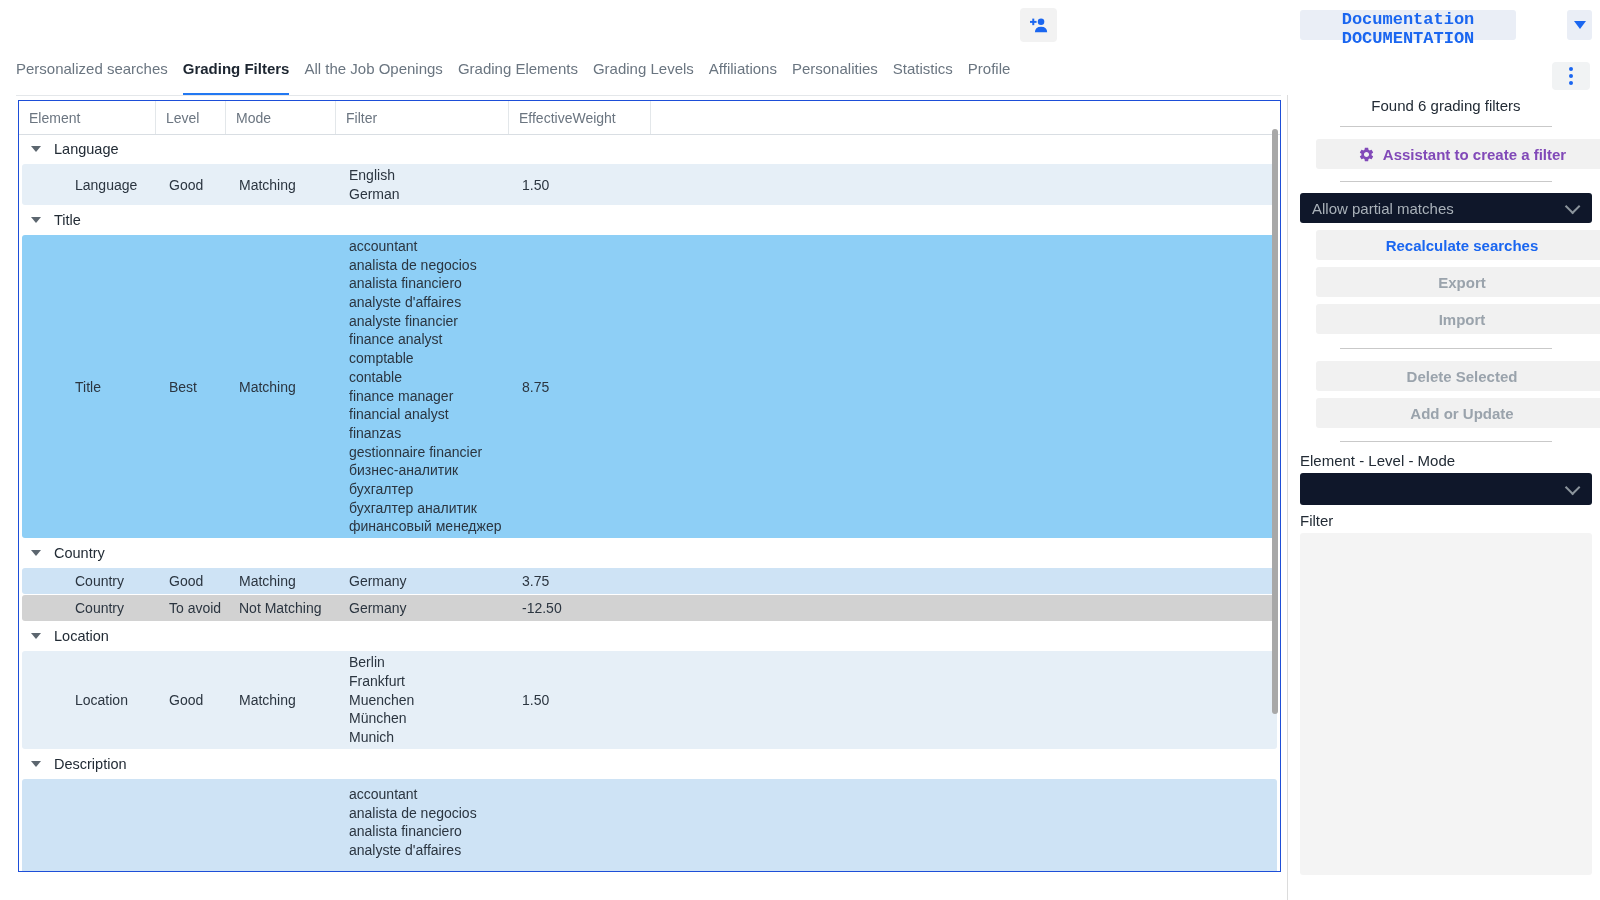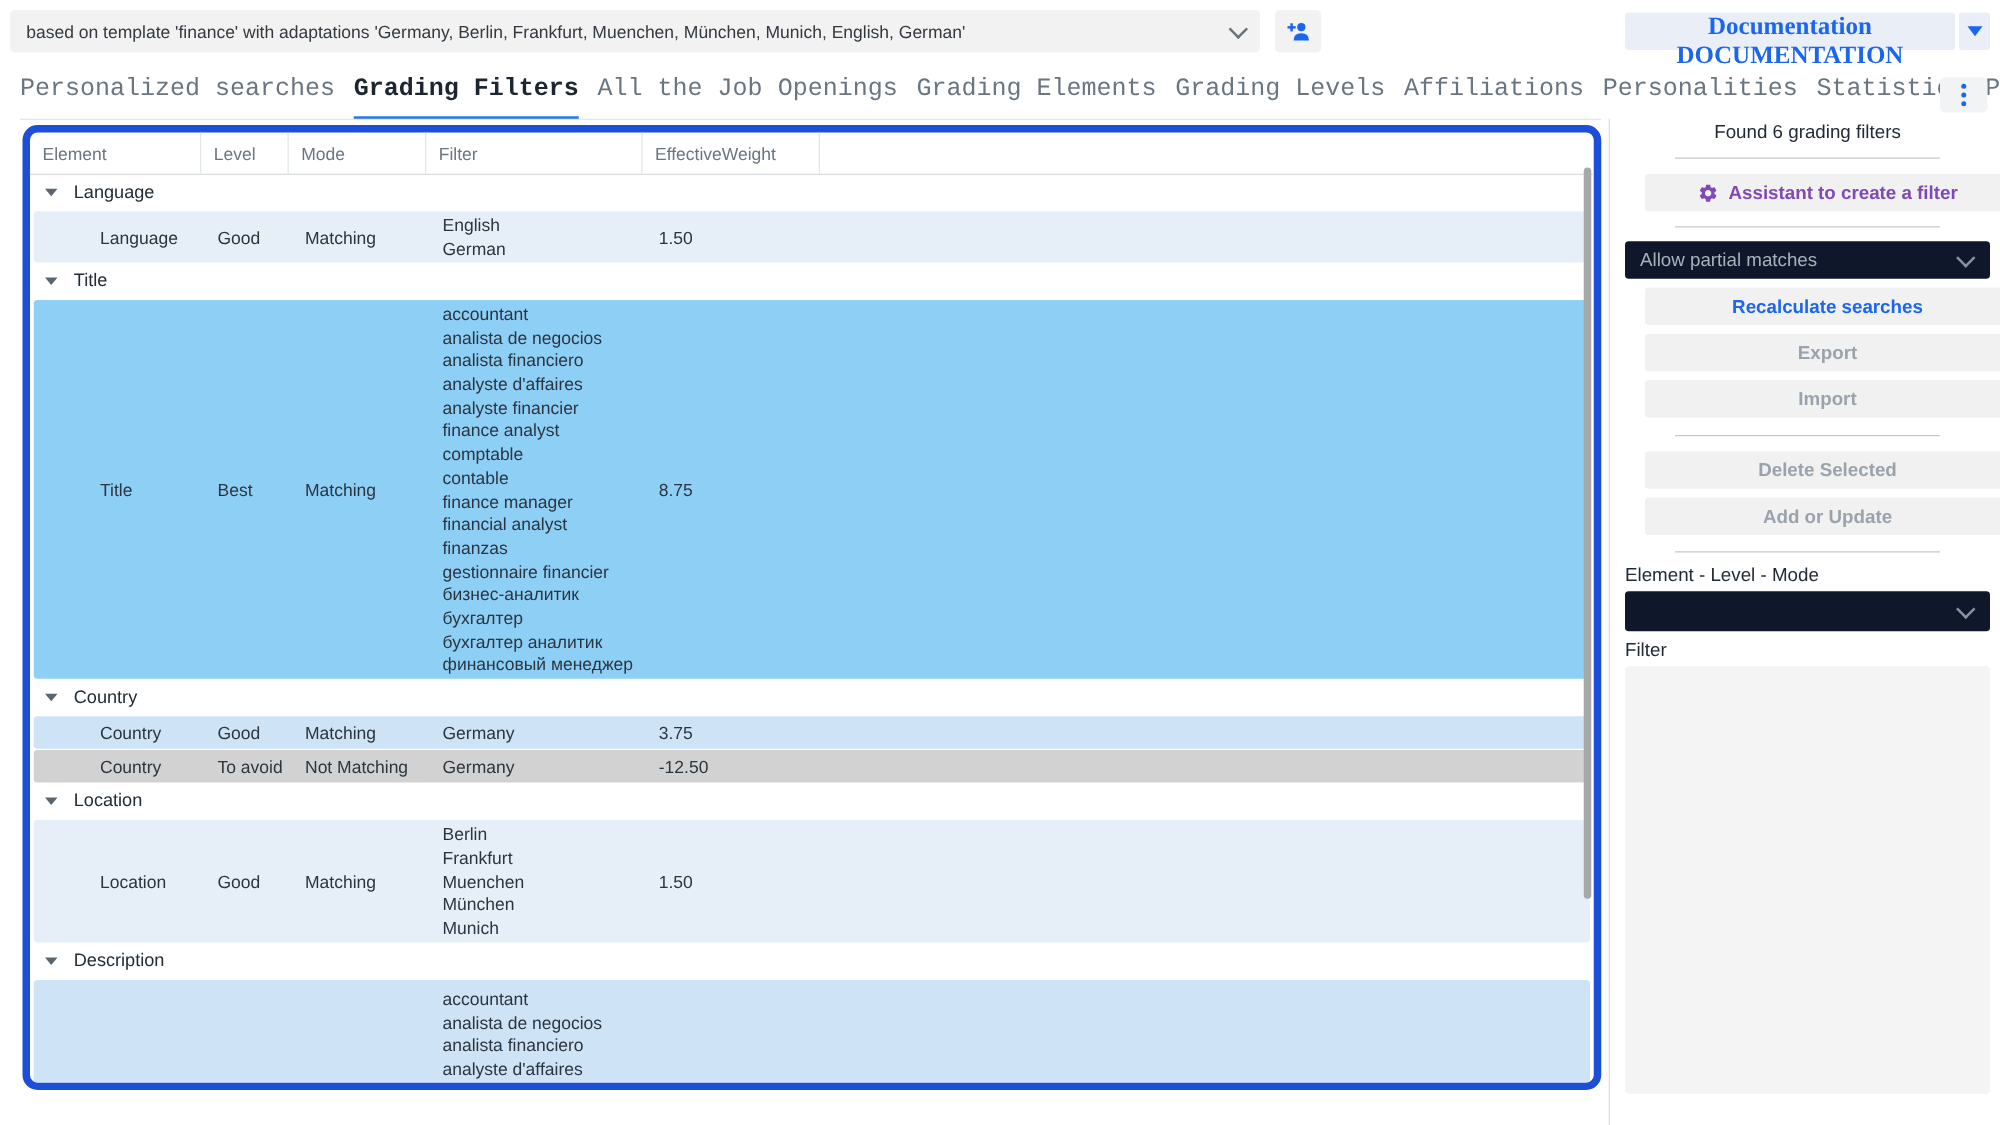--- a/index.html
+++ b/index.html
@@ -10,35 +10,35 @@
 
   
   .template-select { left:8px; top:8px; width:1000px; height:34px; background:#f2f2f2;
     border-radius:4px; display:flex; align-items:center; padding:0 40px 0 13px;
     font-size:14px; color:#33393f; cursor:pointer; }
   .template-select .chev { position:absolute; right:14px; }
   .icon-chevron { width:11px; height:11px; border-right:2px solid #6b7278; border-bottom:2px solid #6b7278;
     transform:rotate(45deg) translateY(-3px); display:inline-block; }
   .add-person-btn { left:1020px; top:8px; width:37px; height:34px; background:#f2f2f2; border:none;
     border-radius:4px; display:flex; align-items:center; justify-content:center; cursor:pointer; }
-  .doc-btn { left:1300px; top:10px; width:264px; height:30px; background:#eaeef6; border:none; border-radius:3px;
-    font-family:Liberation Serif, serif; font-size:20px; font-weight:bold; color:#1a66f0; cursor:pointer; }
+  .doc-btn { left:1300px; top:10px; width:216px; height:30px; background:#eaeef6; border:none; border-radius:3px;
+    font-family:Liberation Mono, monospace; font-size:17px; font-weight:bold; color:#1a66f0; cursor:pointer; }
   .doc-arrow-btn { left:1567px; top:10px; width:25px; height:30px; background:#eaeef6; border:none; border-radius:3px;
     display:flex; align-items:center; justify-content:center; cursor:pointer; }
   .tri-down-blue { width:0; height:0; border-left:6px solid transparent; border-right:6px solid transparent;
     border-top:8px solid #1a66f0; }
 
   
   .tabs { left:16px; top:60px; height:36px; display:flex; gap:15px; }
-  .tab { font-size:20px; color:#6a7580; padding-bottom:9px; white-space:nowrap; cursor:pointer;font-family:Liberation Mono, monospace; }
+  .tab { font-size:15px; color:#6a7580; padding-bottom:9px; white-space:nowrap; cursor:pointer; }
   .tab.active { color:#1c2530; font-weight:bold; border-bottom:3px solid #2278f2; }
   .tabs-baseline { left:16px; top:95px; width:1265px; height:1px; background:#e4e7ea; }
 
   
-  .gtable { left:18px; top:100px; width:1263px; height:772px; border:6px solid #1d4ed8; border-radius:12px;
+  .gtable { left:18px; top:100px; width:1263px; height:772px; border:1px solid #1d4ed8; border-radius:0;
     background:#fff; overflow:hidden; }
   .thead { display:grid; grid-template-columns:137px 70px 110px 173px 142px 1fr; height:34px;
     border-bottom:1px solid #d9dee3; color:#6b7580; font-size:14px; }
   .thead .th { display:flex; align-items:center; padding-left:10px; border-right:1px solid #e3e7ea; height:100%; }
   .thead .th:last-child { border-right:none; }
   .group-row { height:28px; display:flex; align-items:center; padding-left:12px; cursor:pointer; }
   .tri { width:0; height:0; border-left:5px solid transparent; border-right:5px solid transparent;
     border-top:6px solid #5c666f; margin-right:13px; }
   .group-label { font-size:14.5px; color:#222b35; }
   .data-row { display:grid; grid-template-columns:137px 70px 110px 173px 142px 1fr; margin:1px 3px;
@@ -74,24 +74,20 @@
   .sb-label { left:1300px; font-size:15px; color:#222b35; }
   .sb-textarea { left:1300px; top:533px; width:292px; height:342px; background:#f4f4f4; border:none;
     border-radius:3px; resize:none; font-family:inherit; font-size:14px; padding:8px; }
   .gear-svg { width:17px; height:17px; fill:#8149b8; }
 </style>
 </head>
 <body>
 
 <div id="app">
 
-  <div class="abs template-select">
-    <span>based on template 'finance' with adaptations 'Germany, Berlin, Frankfurt, Muenchen, München, Munich, English, German'</span>
-    <span class="chev icon-chevron"></span>
-  </div>
 
   <button class="abs add-person-btn">
     <svg width="20" height="18" viewBox="0 0 24 22">
       <circle cx="14.5" cy="7" r="4" fill="#1a66f0"></circle>
       <path d="M7 20 q0 -7 7.5 -7 q7.5 0 7.5 7 z" fill="#1a66f0"></path>
       <rect x="1" y="6" width="8" height="2.4" fill="#1a66f0"></rect>
       <rect x="3.8" y="3.2" width="2.4" height="8" fill="#1a66f0"></rect>
     </svg>
   </button>
 

